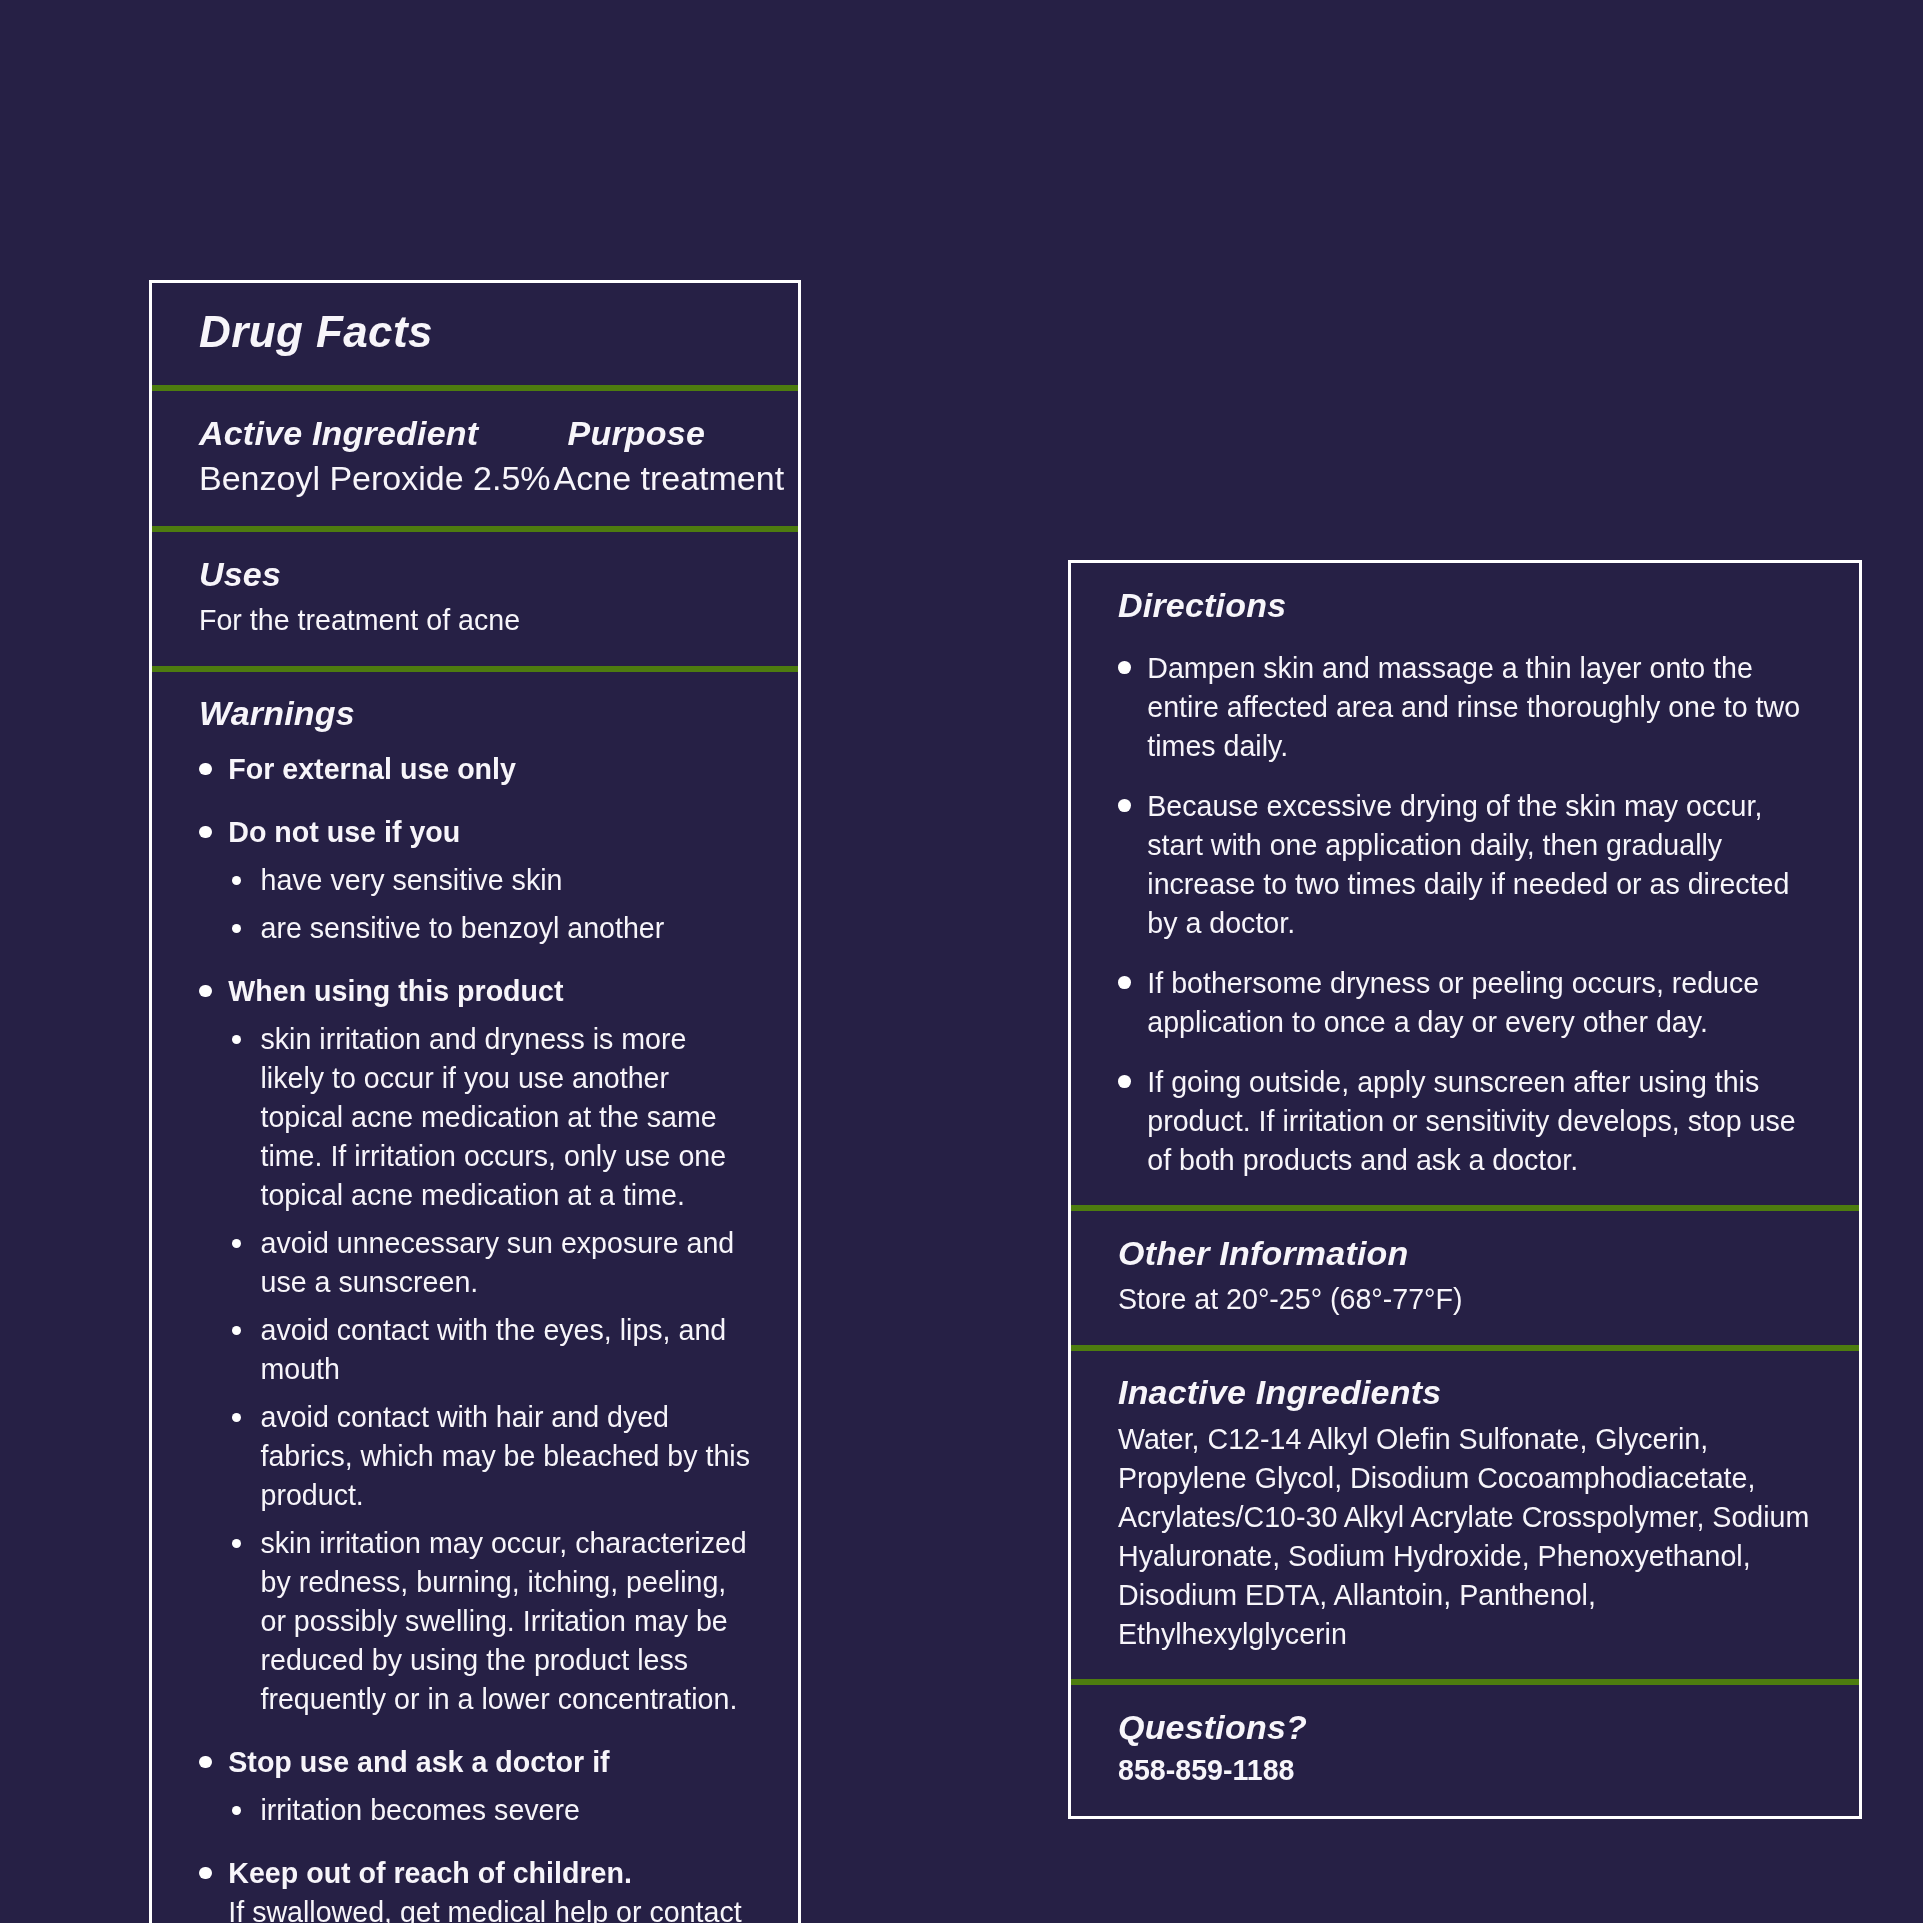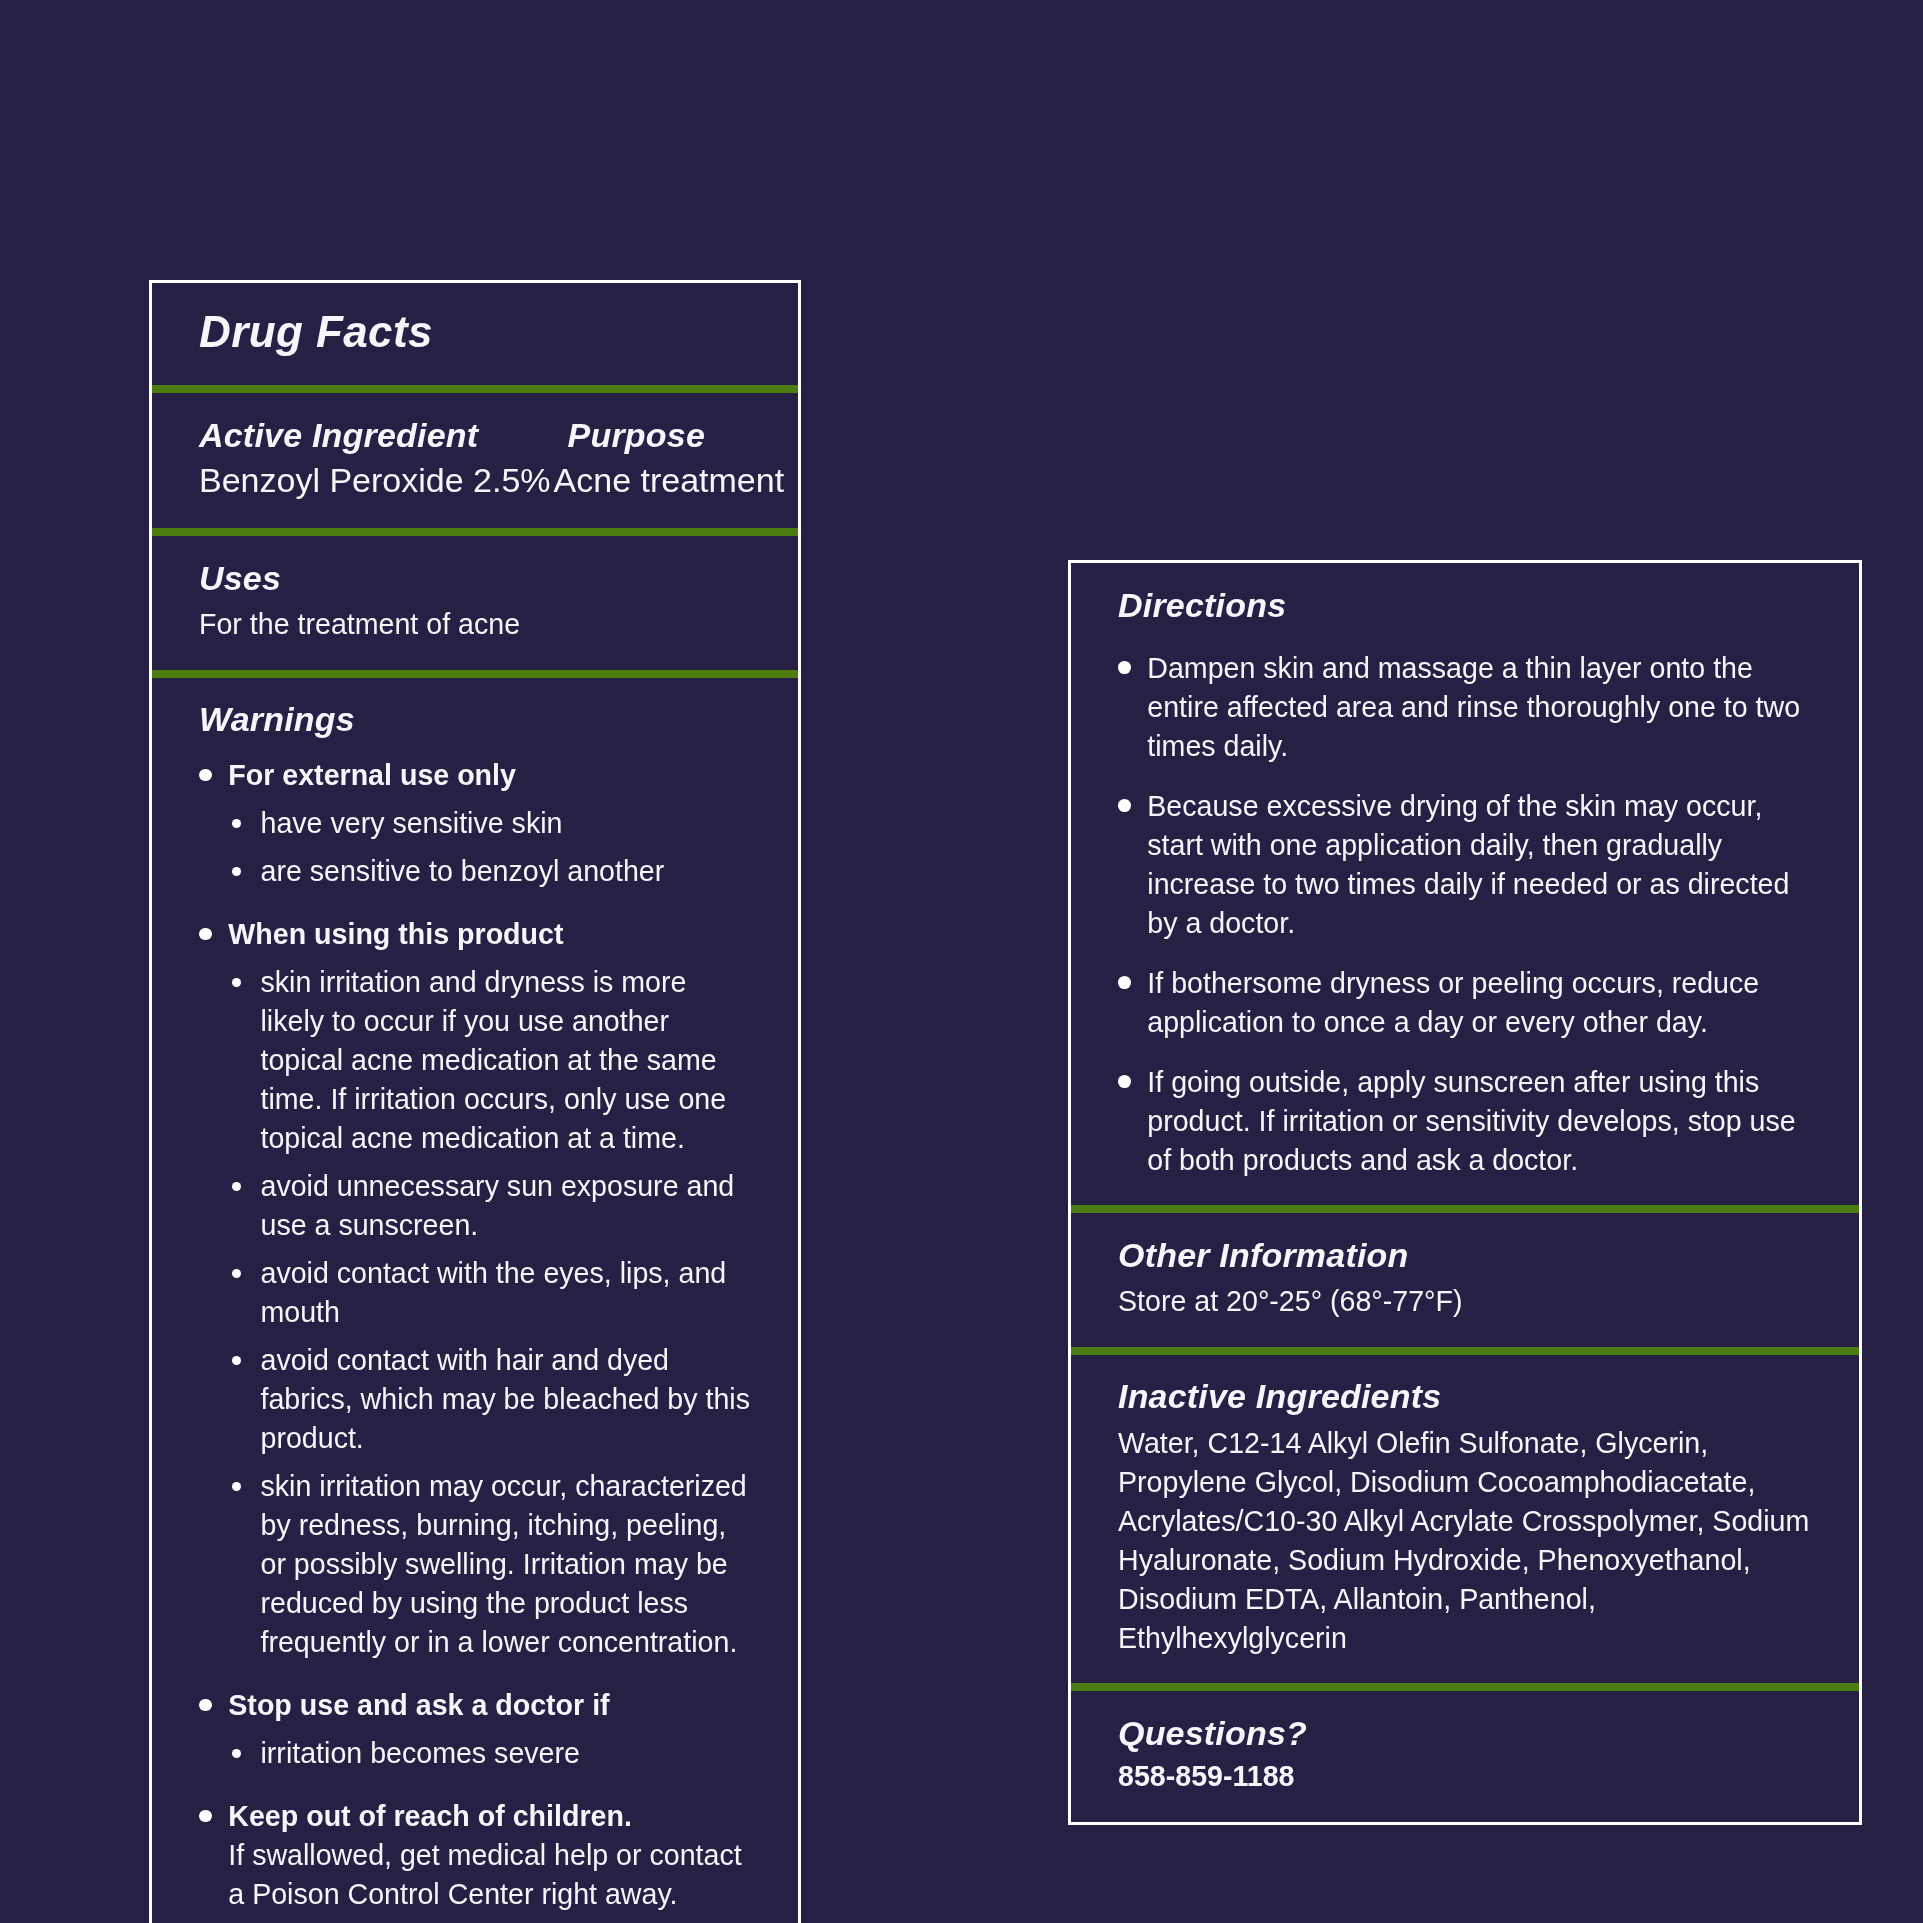--- a/index.html
+++ b/index.html
@@ -16,21 +16,21 @@
     background:#262045;
     border:3px solid #ffffff;
     box-sizing:border-box;
     display:flex;
     flex-direction:column;
   }
   .panel.left  { left:149px;  top:280px; width:652px; }
   .panel.right { left:1068px; top:560px; width:794px; }
 
   .sec { padding:19.5px 45px 25.6px 47px; }
-  .sec + .sec { border-top:8px solid #4d7c0f; }
+  .sec + .sec { border-top:6px solid #4d7c0f; }
 
   h1.title {
     margin:0;
     font-size:44px; line-height:57px;
     font-weight:700; font-style:italic;
     letter-spacing:0.4px;
   }
   h2.sec-head {
     margin:0 0 4.5px 0;
     font-size:34px; line-height:45px;
@@ -102,20 +102,24 @@
     </div>
 
     <div class="sec warn-sec">
       <h2 class="sec-head">Warnings</h2>
 
       <div class="li l1 first">
         <span class="bullet"></span>
         <div class="li-text">For external use only</div>
       </div>
 
+      <div class="li l1">
+        <span class="bullet"></span>
+        <div class="li-text">Do not use if you</div>
+      </div>
       <div class="li l2">
         <span class="bullet"></span>
         <div class="li-text">have very sensitive skin</div>
       </div>
       <div class="li l2">
         <span class="bullet"></span>
         <div class="li-text">are sensitive to benzoyl another</div>
       </div>
 
       <div class="li l1">

